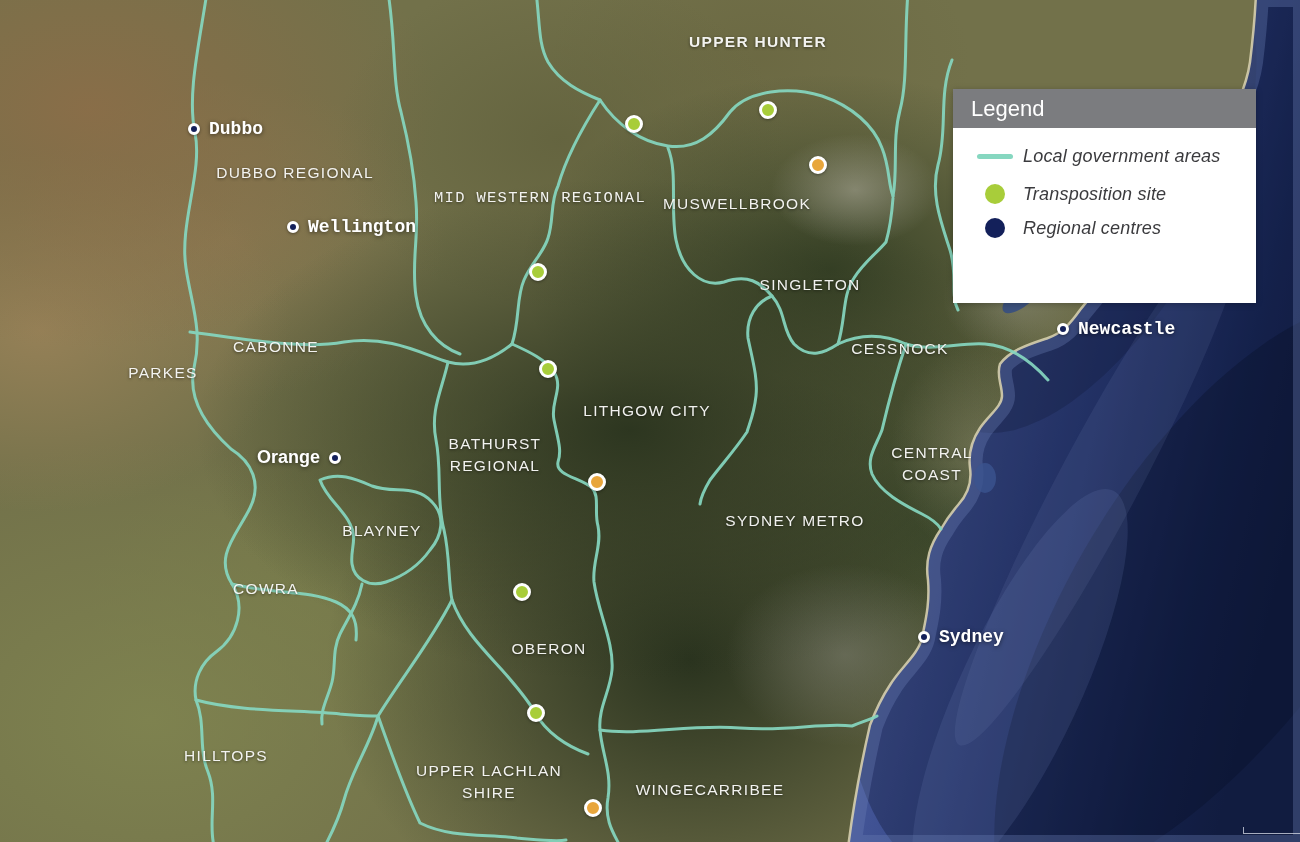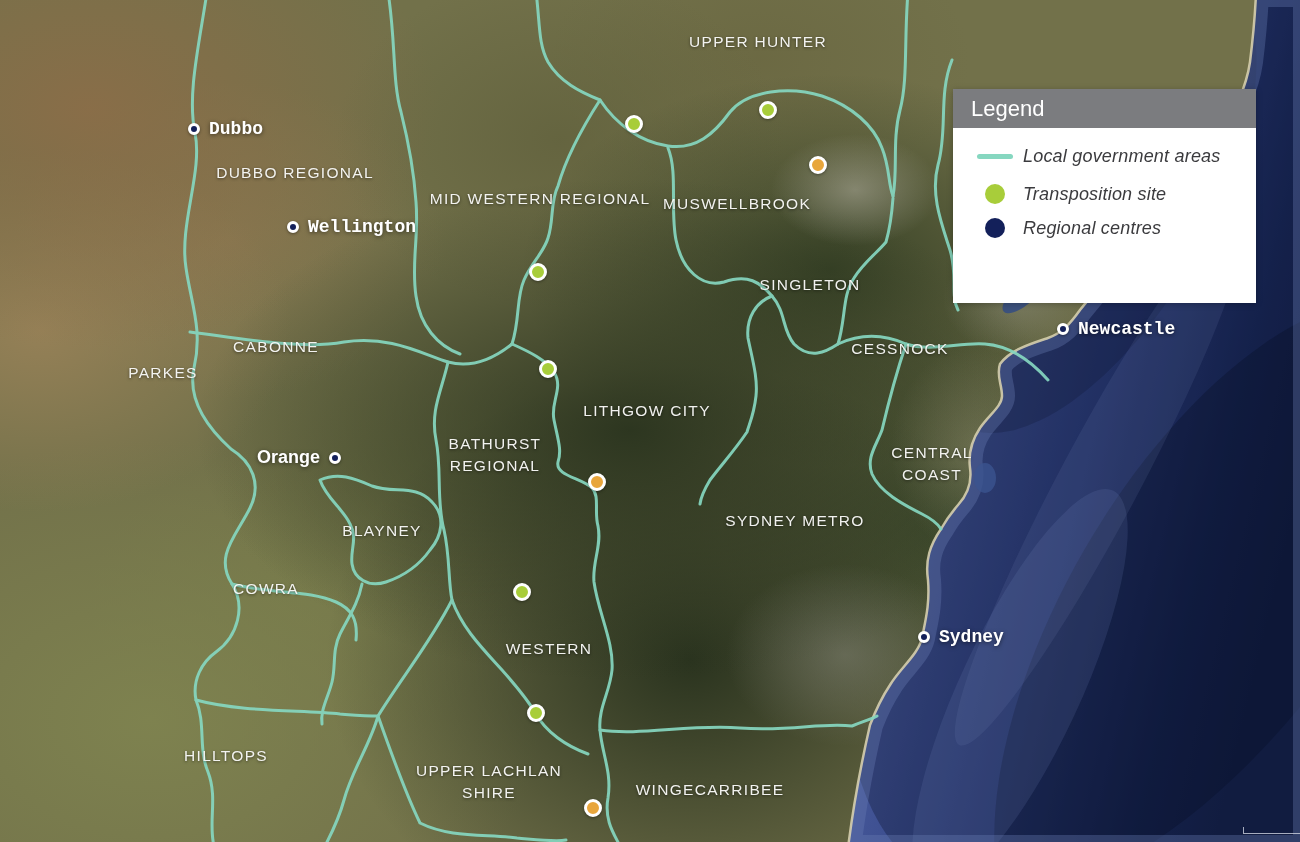--- a/index.html
+++ b/index.html
@@ -132,37 +132,37 @@
       <path d="M320,480 C338,472 354,478 372,486 C394,494 416,484 432,502 C446,516 442,536 430,550 C420,564 404,576 386,582 C368,588 354,578 352,564 C350,550 358,538 350,524 C344,510 326,498 320,480 Z"></path>
       <path d="M362,584 C358,604 348,618 340,634 C332,650 336,666 332,682 C328,698 320,710 322,724"></path>
       <path d="M232,584 C272,594 308,590 336,602 C352,609 358,620 356,640"></path>
       <path d="M196,700 C240,712 300,710 340,714 C354,715 366,716 378,716 C390,750 404,790 420,823 C450,838 485,834 517,838 C540,840 556,842 566,840"></path>
       <path d="M452,600 C432,640 400,680 378,716 C370,745 352,770 344,800 C338,822 330,836 324,848"></path>
       <path d="M952,60 C938,95 948,130 938,165 C930,195 942,225 950,250 C958,276 950,294 958,310"></path>
     </g>
   </svg>
 
   <div class="marker-layer" id="marker-layer">
-      <div class="region-label" style="left: 758px; top: 42px;">UPPER HUNTER</div>
+      <div class="region-label" style="left: 758px; top: 42px; font-weight: bold;">UPPER HUNTER</div>
       <div class="region-label" style="left: 295px; top: 173px;">DUBBO REGIONAL</div>
-      <div class="region-label" style="left: 540px; top: 199px;">MID WESTERN REGIONAL</div>
+      <div class="region-label" style="left: 540px; top: 199px; font-family: Liberation Mono, monospace;">MID WESTERN REGIONAL</div>
       <div class="region-label" style="left: 737px; top: 204px;">MUSWELLBROOK</div>
       <div class="region-label" style="left: 810px; top: 285px;">SINGLETON</div>
       <div class="region-label" style="left: 900px; top: 349px;">CESSNOCK</div>
       <div class="region-label" style="left: 163px; top: 373px;">PARKES</div>
       <div class="region-label" style="left: 276px; top: 347px;">CABONNE</div>
       <div class="region-label" style="left: 647px; top: 411px;">LITHGOW CITY</div>
       <div class="region-label" style="left: 495px; top: 455px;">BATHURST
 REGIONAL</div>
       <div class="region-label" style="left: 932px; top: 464px;">CENTRAL
 COAST</div>
       <div class="region-label" style="left: 382px; top: 531px;">BLAYNEY</div>
       <div class="region-label" style="left: 795px; top: 521px;">SYDNEY METRO</div>
       <div class="region-label" style="left: 266px; top: 589px;">COWRA</div>
-      <div class="region-label" style="left: 549px; top: 649px;">WESTERN</div>
+      <div class="region-label" style="left: 549px; top: 649px;">OBERON</div>
       <div class="region-label" style="left: 226px; top: 756px;">HILLTOPS</div>
       <div class="region-label" style="left: 489px; top: 782px;">UPPER LACHLAN
 SHIRE</div>
       <div class="region-label" style="left: 710px; top: 790px;">WINGECARRIBEE</div>
       <div class="site-dot transposition" style="left: 634px; top: 124px;"></div>
       <div class="site-dot transposition" style="left: 768px; top: 110px;"></div>
       <div class="site-dot transposition" style="left: 538px; top: 272px;"></div>
       <div class="site-dot transposition" style="left: 548px; top: 369px;"></div>
       <div class="site-dot transposition" style="left: 522px; top: 592px;"></div>
       <div class="site-dot transposition" style="left: 536px; top: 713px;"></div>

